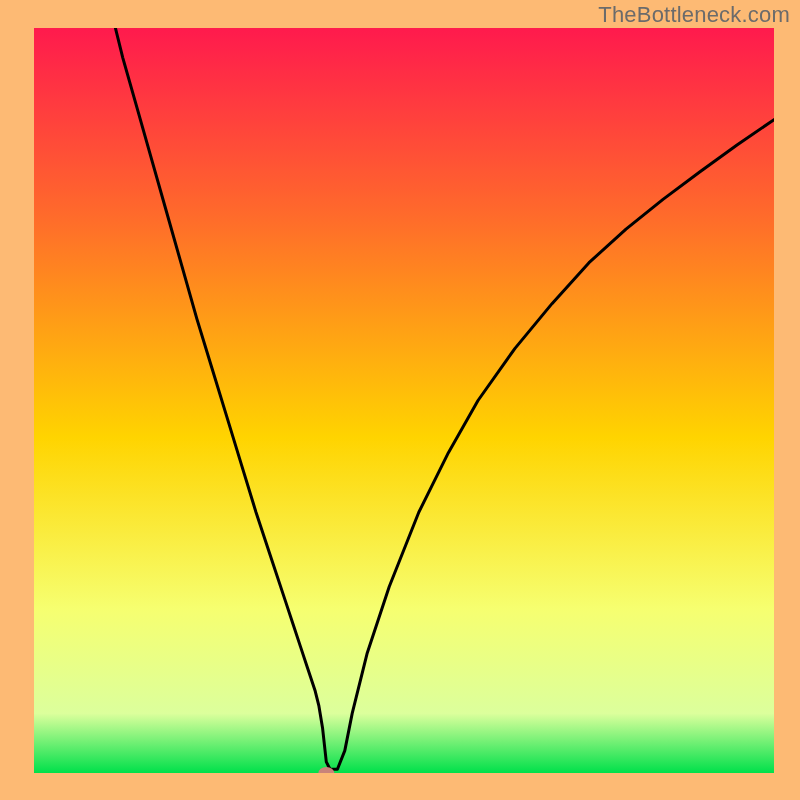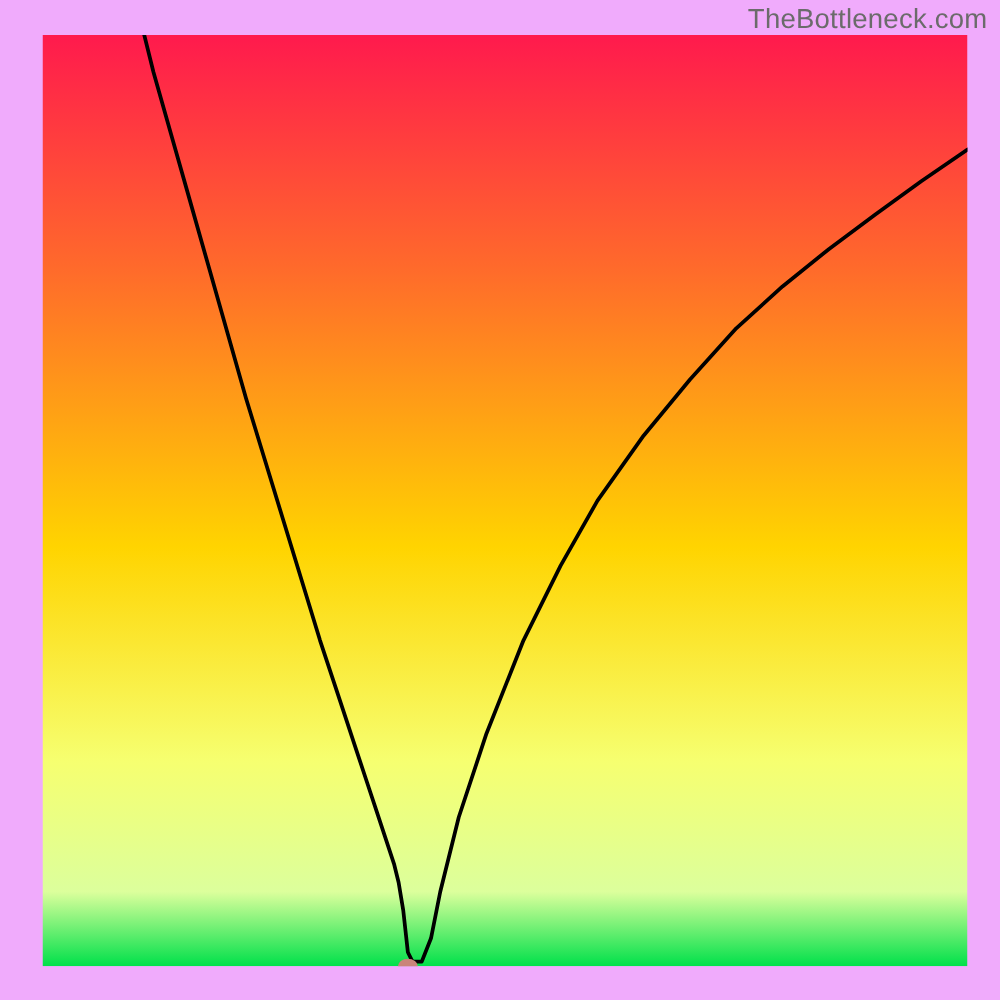--- a/index.html
+++ b/index.html
@@ -10,21 +10,21 @@
     background: #000;
     overflow: hidden;
     font-family: Arial, Helvetica, sans-serif;
   }
   #chart-frame {
     position: absolute;
     left: 0;
     top: 0;
     width: 800px;
     height: 800px;
-    background: #f0abfc;
+    background: #fdba74;
   }
   #watermark {
     position: absolute;
     top: 2px;
     right: 10px;
     color: #6b6b6b;
     font-size: 22px;
     font-weight: 500;
     letter-spacing: 0.2px;
     z-index: 10;

